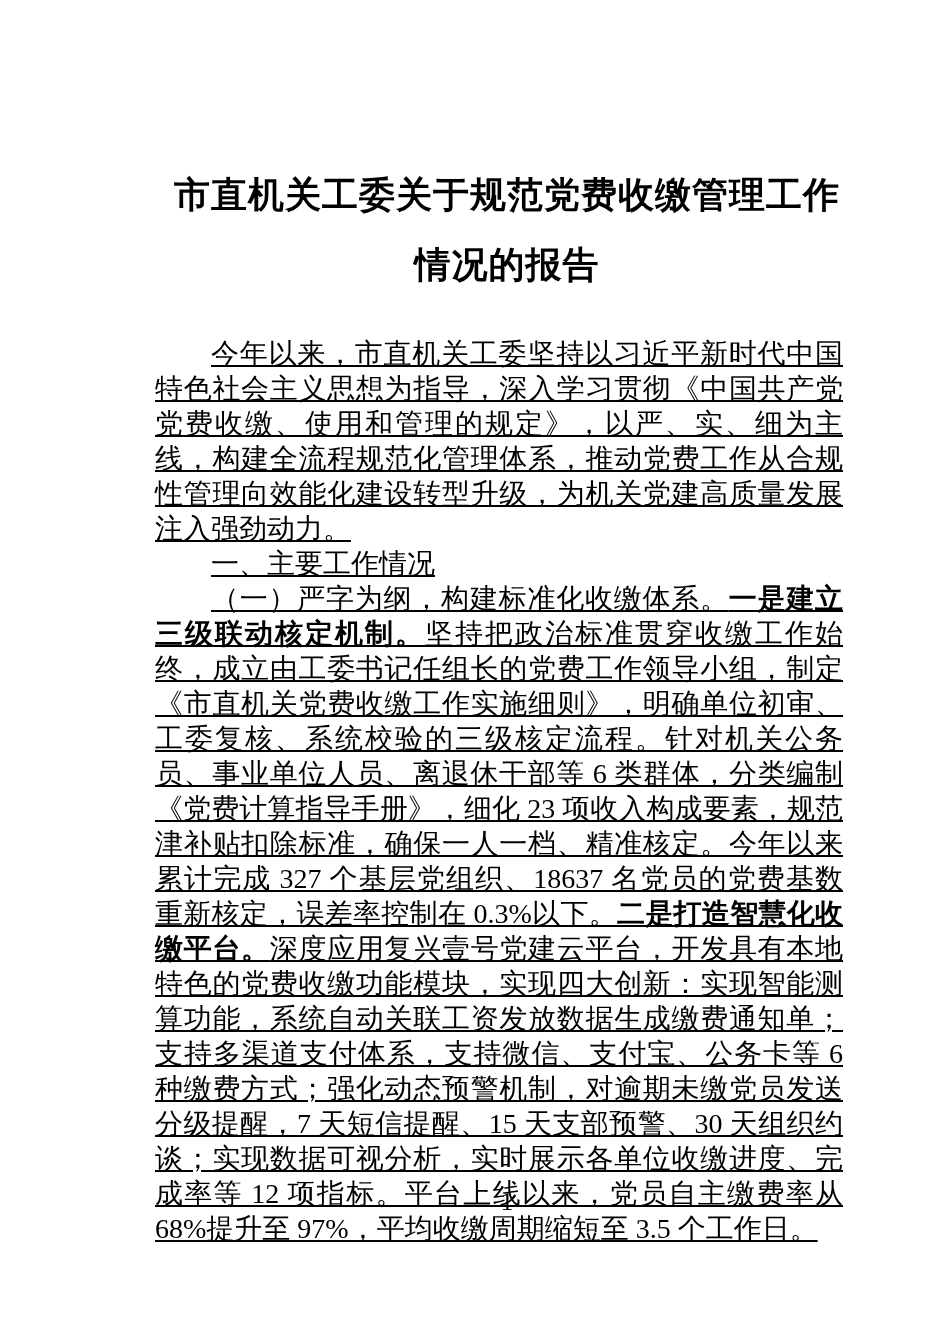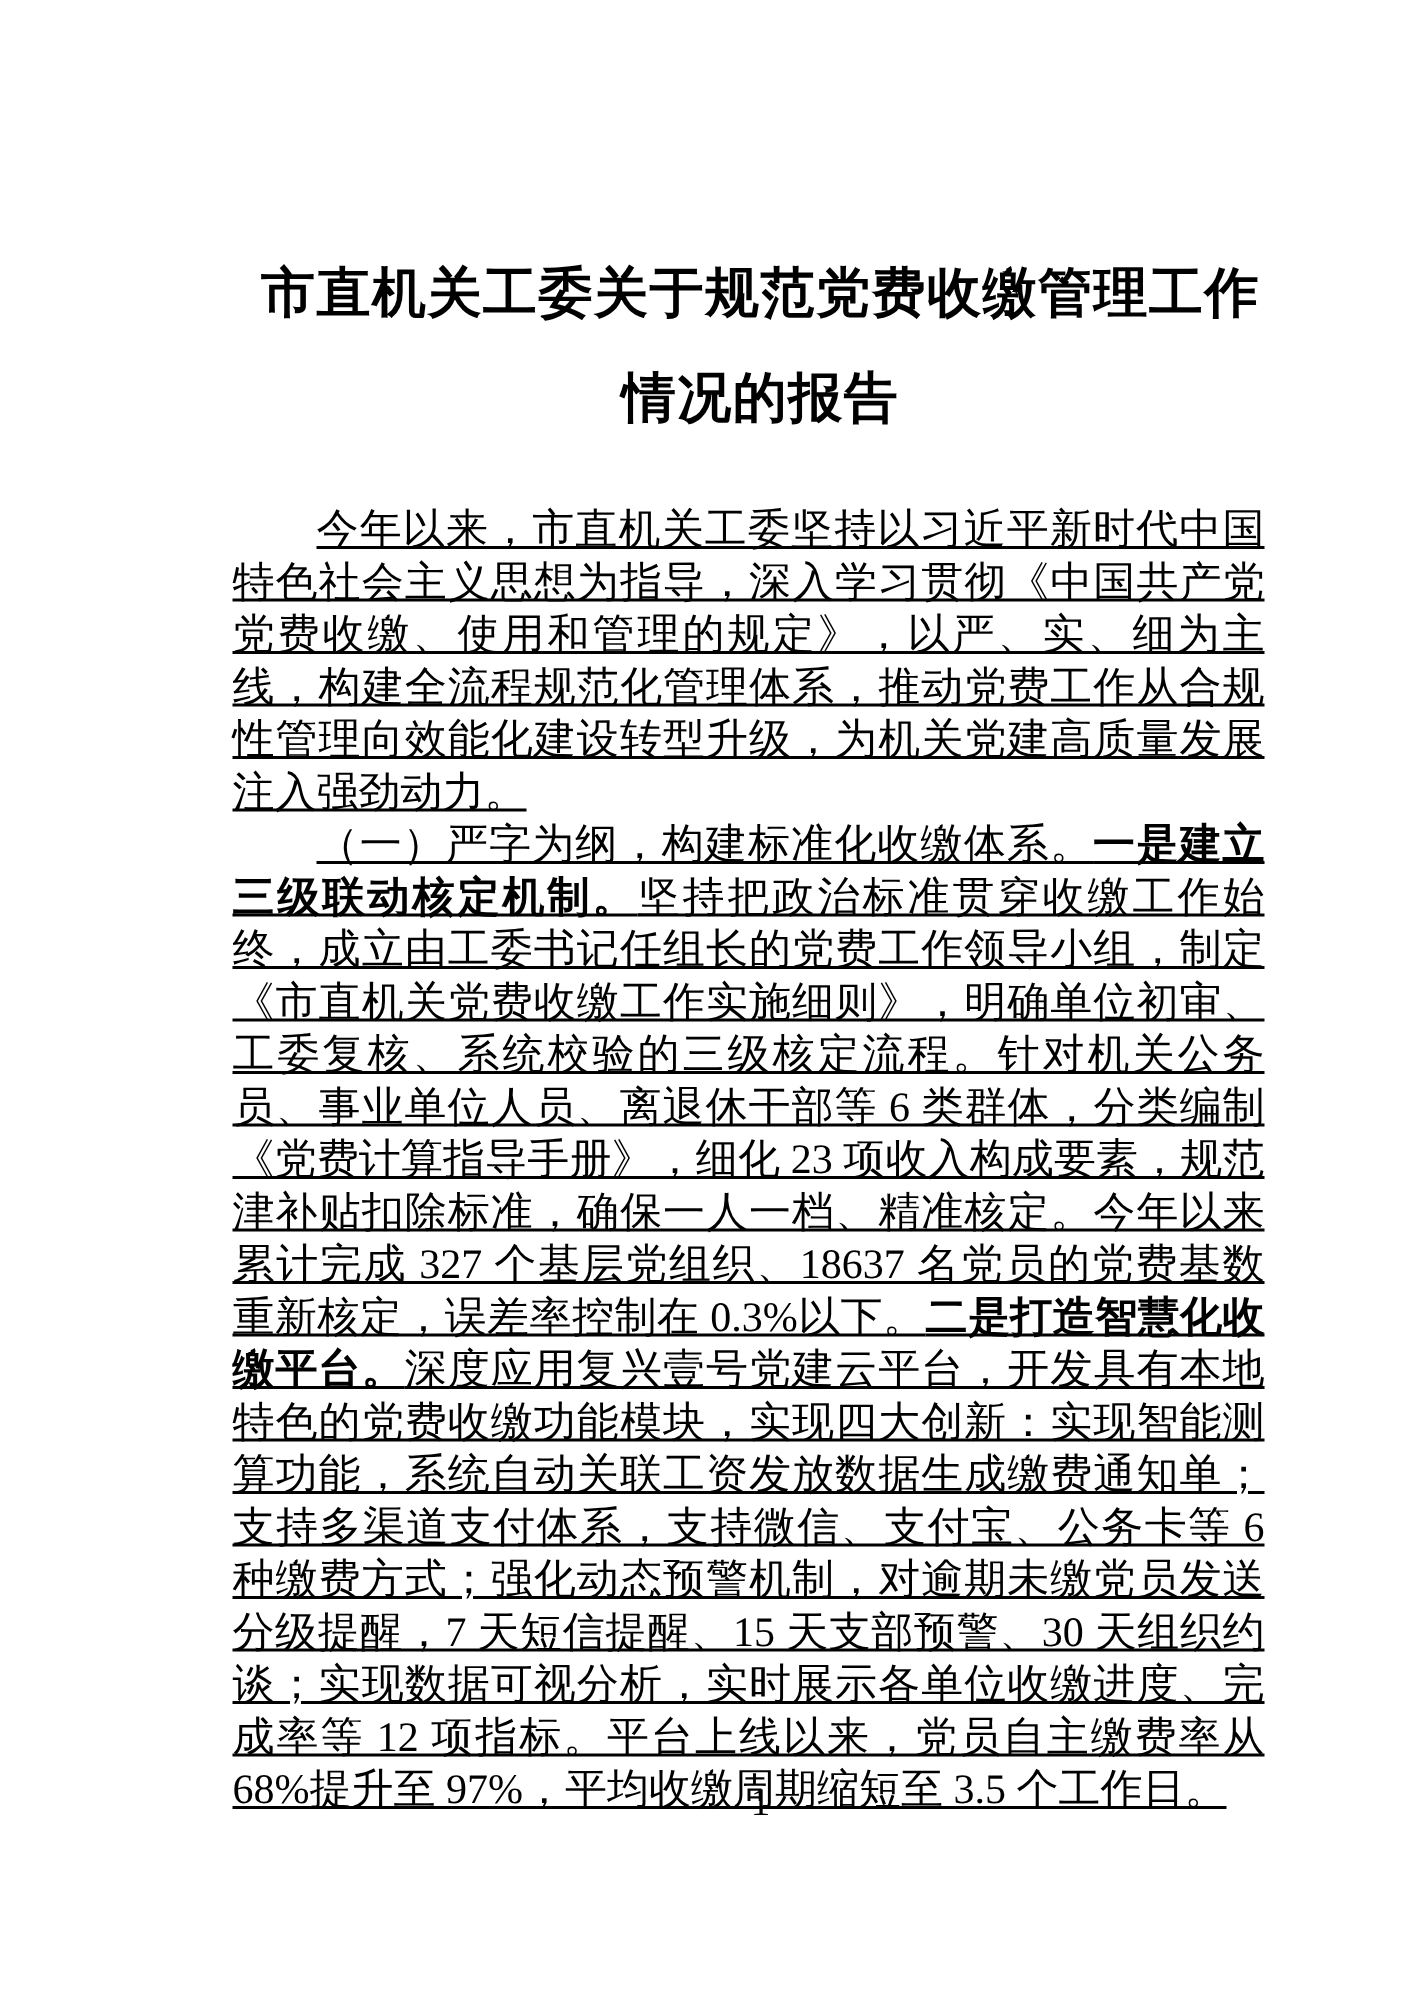--- a/index.html
+++ b/index.html
@@ -58,17 +58,18 @@
   }
 </style>
 </head>
 <body>
 
 <div class="page">
   <h1 class="doc-title">市直机关工委关于规范党费收缴管理工作情况的报告</h1>
 
   <div class="doc-body">
       <p><span class="run">今年以来，市直机关工委坚持以习近平新时代中国特色社会主义思想为指导，深入学习贯彻《中国共产党党费收缴、使用和管理的规定》，以严、实、细为主线，构建全流程规范化管理体系，推动党费工作从合规性管理向效能化建设转型升级，为机关党建高质量发展注入强劲动力。</span></p>
+      <p><span class="run">一、主要工作情况</span></p>
       <p><span class="run">（一）严字为纲，构建标准化收缴体系。</span><span class="run-bold">一是建立三级联动核定机制。</span><span class="run">坚持把政治标准贯穿收缴工作始终，成立由工委书记任组长的党费工作领导小组，制定《市直机关党费收缴工作实施细则》，明确单位初审、工委复核、系统校验的三级核定流程。针对机关公务员、事业单位人员、离退休干部等 6 类群体，分类编制《党费计算指导手册》，细化 23 项收入构成要素，规范津补贴扣除标准，确保一人一档、精准核定。今年以来累计完成 327 个基层党组织、18637 名党员的党费基数重新核定，误差率控制在 0.3%以下。</span><span class="run-bold">二是打造智慧化收缴平台。</span><span class="run">深度应用复兴壹号党建云平台，开发具有本地特色的党费收缴功能模块，实现四大创新：实现智能测算功能，系统自动关联工资发放数据生成缴费通知单；支持多渠道支付体系，支持微信、支付宝、公务卡等 6 种缴费方式；强化动态预警机制，对逾期未缴党员发送分级提醒，7 天短信提醒、15 天支部预警、30 天组织约谈；实现数据可视分析，实时展示各单位收缴进度、完成率等 12 项指标。平台上线以来，党员自主缴费率从 68%提升至 97%，平均收缴周期缩短至 3.5 个工作日。</span></p>
     </div>
 
   <div class="page-footer">1</div>
 </div>
 
 </body></html>

